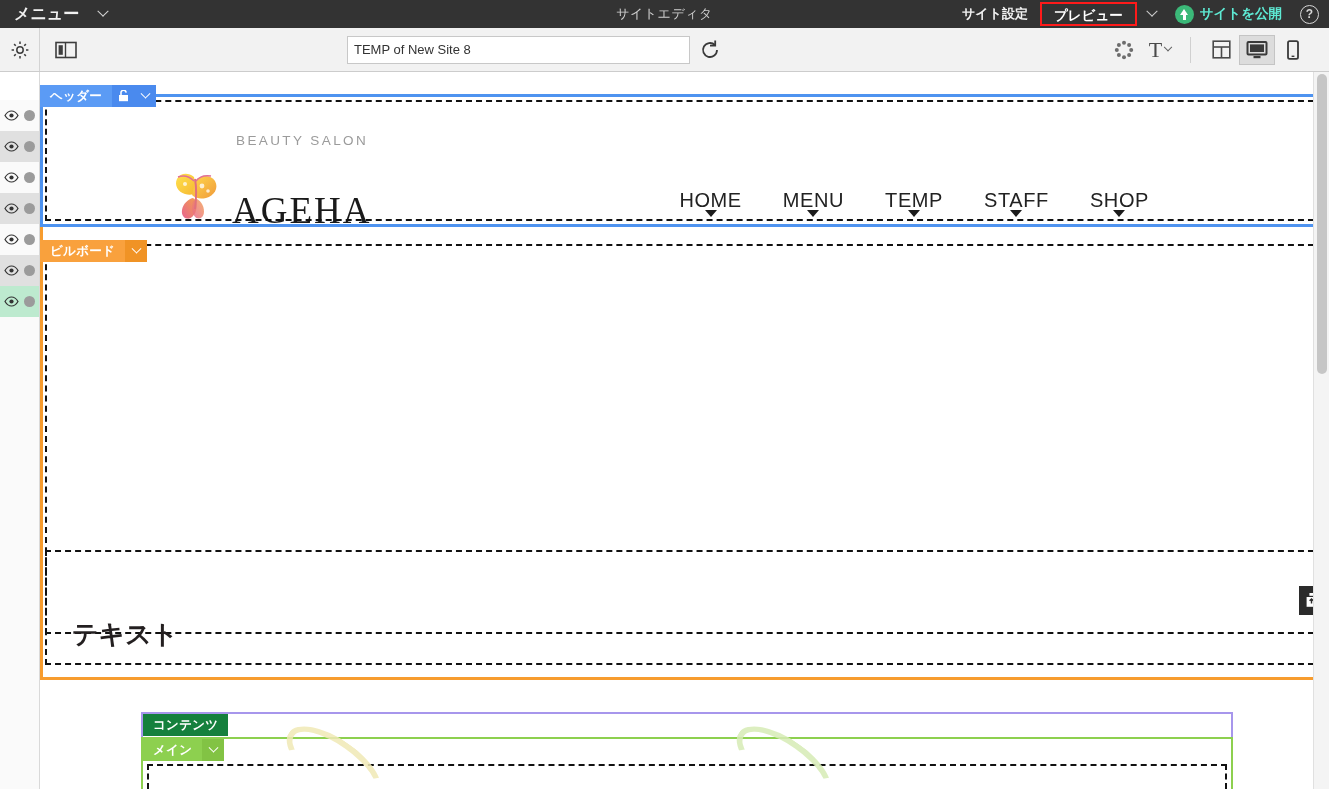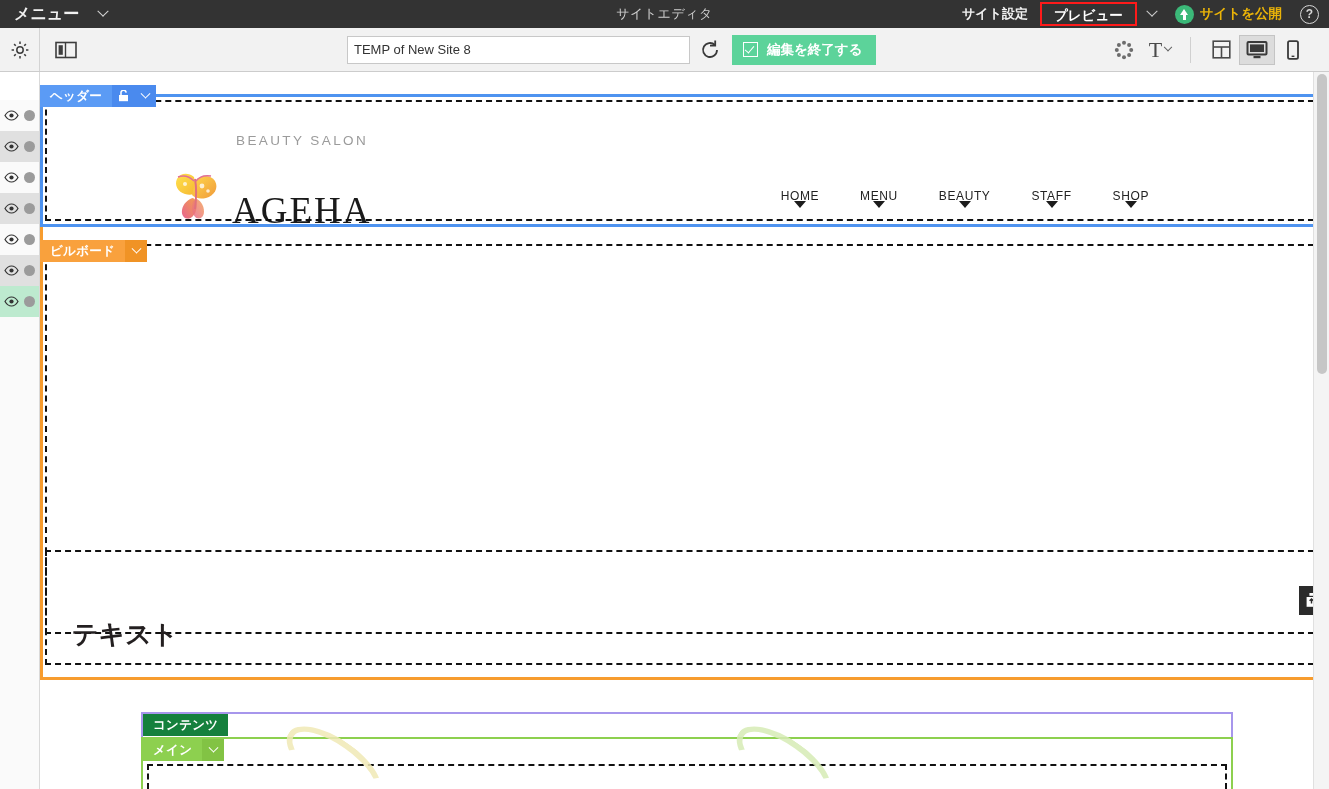--- a/index.html
+++ b/index.html
@@ -42,21 +42,21 @@
     padding: 0 10px; height: 100%;
     font-size: 13px; font-weight: 700; color: #f2f2f2; cursor: pointer;
   }
   .tb-preview {
     position: relative; border: 2px solid #ff1a1a;
     padding: 2px 12px; height: 24px; line-height: 19px;
     font-weight: 700; font-size: 13.5px; color: #fff; cursor: pointer;
     margin: 0 2px;
   }
   .tb-chev-btn { padding: 0 9px; height: 100%; display:flex; align-items:center; cursor:pointer;}
-  .publish { color: #eab308; font-weight: 700; font-size: 13.5px; }
+  .publish { color: #5eead4; font-weight: 700; font-size: 13.5px; }
   .up-circle {
     width: 19px; height: 19px; border-radius: 50%;
     background: #3bb878; position: relative; flex: none;
   }
   .up-circle::after {
     content: ""; position: absolute; left: 50%; top: 4px;
     width: 0; height: 0; margin-left: -4px;
     border-left: 4px solid transparent; border-right: 4px solid transparent;
     border-bottom: 6px solid #fff;
   }
@@ -202,21 +202,21 @@
   .ageha {
     font-family: "Liberation Serif", serif; font-size: 37px;
     letter-spacing: 2px; color: #1a1a1a; line-height: 1; margin-top: 44px;
   }
   .site-nav {
     position: absolute; right: 180px; top: 95px;
     display: flex; gap: 41px;
   }
   .nav-item { text-align: center; cursor: pointer; }
   .nav-item span {
-    font-size: 12px; color: #222; letter-spacing: .6px;
+    font-size: 20px; color: #222; letter-spacing: .6px;
     display: block; margin-bottom: 5px;
   }
   .nav-tri {
     width: 0; height: 0; margin: 0 auto;
     border-left: 6px solid transparent; border-right: 6px solid transparent;
     border-top: 7px solid #1c1c1c;
   }
 
   .rule-blue { position: absolute; left: 0; right: 0; height: 3px; background: #4e93f0; }
   .rule-orange { position: absolute; left: 0; right: 0; height: 3px; background: #f79c2e; }
@@ -358,24 +358,20 @@
 
   <input class="site-input" value="TEMP of New Site 8" placeholder="Site name" style="">
 
   <div class="reload-btn">
     <svg width="22" height="22" viewBox="0 0 22 22">
       <path d="M18 11a7 7 0 1 1-2.1-5" fill="none" stroke="#3a3a3a" stroke-width="1.8"></path>
       <path d="M16.2 1.5v5.2h-5.2" fill="none" stroke="#3a3a3a" stroke-width="1.8"></path>
     </svg>
   </div>
 
-  <div class="finish-btn">
-    <span class="chk-box"></span>
-    <span>編集を終了する</span>
-  </div>
 
   <div class="toolbar-right">
     <div class="tr-group">
       <div class="tr-btn">
         <svg width="20" height="20" viewBox="0 0 20 20">
           <g fill="#6d6d6d">
             <circle cx="10" cy="2.8" r="2"></circle>
               <circle cx="15.1" cy="4.9" r="2"></circle>
             <circle cx="17.2" cy="10" r="2"></circle>
               <circle cx="15.1" cy="15.1" r="2"></circle>
@@ -522,21 +518,21 @@
           </g>
         </svg>
         <div class="logo-text-block">
           <div class="beauty-salon">BEAUTY SALON</div>
           <div class="ageha">AGEHA</div>
         </div>
       </div>
       <div class="site-nav" id="site-nav">
           <div class="nav-item"><span>HOME</span><i class="nav-tri"></i></div>
           <div class="nav-item"><span>MENU</span><i class="nav-tri"></i></div>
-          <div class="nav-item"><span>BEAUTY</span><i class="nav-tri"></i></div>
+          <div class="nav-item"><span>TEMP</span><i class="nav-tri"></i></div>
           <div class="nav-item"><span>STAFF</span><i class="nav-tri"></i></div>
           <div class="nav-item"><span>SHOP</span><i class="nav-tri"></i></div>
         </div>
     </div>
 
     <div class="rule-blue" style="top:22px;"></div>
     <div class="rule-blue" style="top:152px;"></div>
     <div class="edge-blue" style="left:0;top:22px;height:133px;"></div>
     <div class="edge-blue" style="right:0;top:22px;height:133px;"></div>
     <div class="dash" style="left:5px;top:28px;right:5px;height:121px;"></div>

